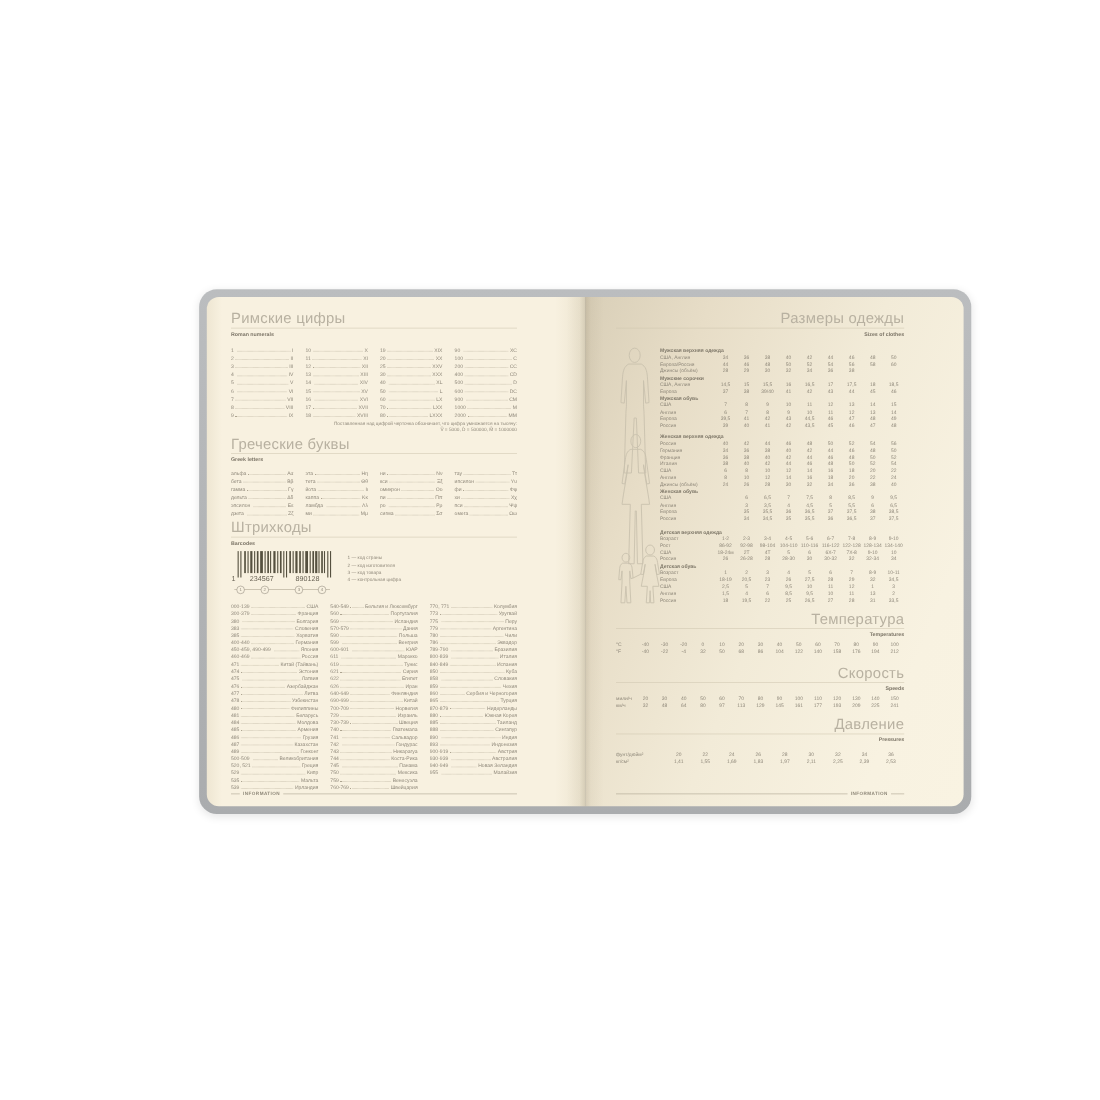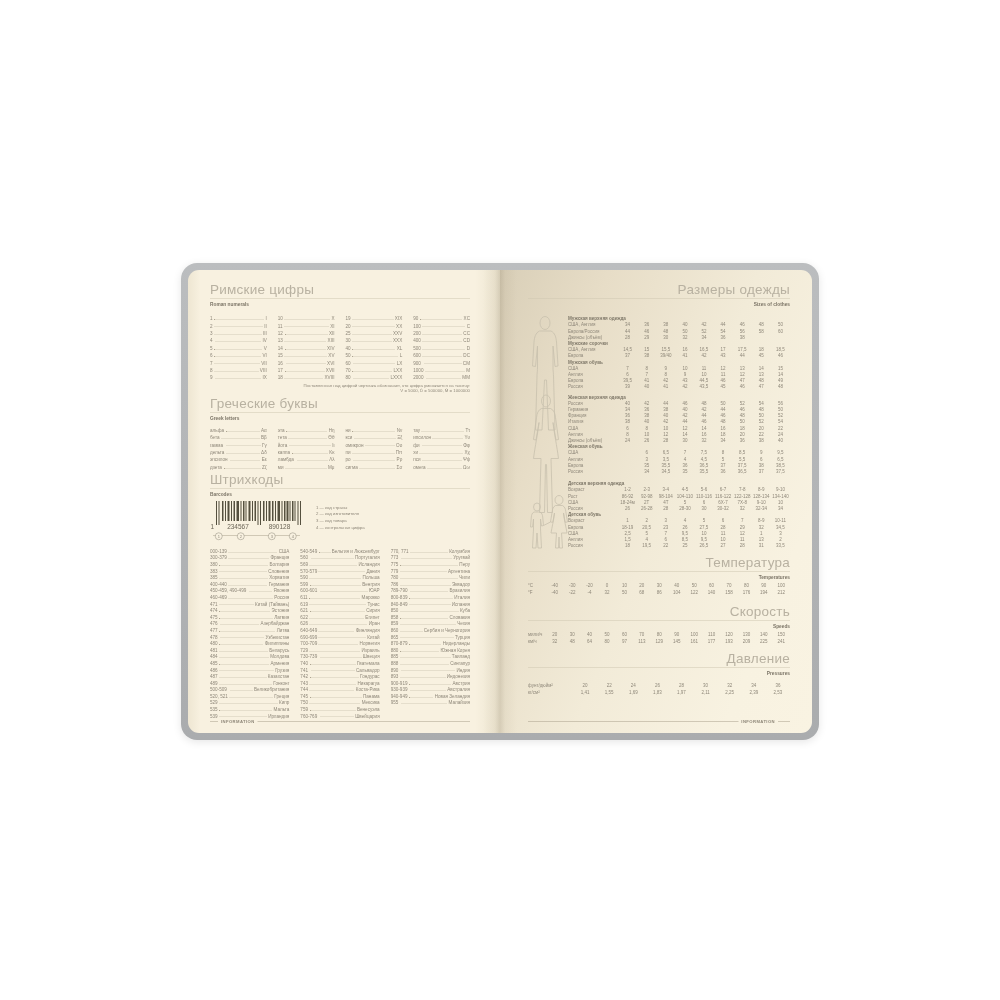--- a/index.html
+++ b/index.html
@@ -1,17 +1,17 @@
 <!DOCTYPE html>
 <html><head>
 <meta charset="utf-8">
 <style>
   html,body{margin:0;padding:0;background:#ffffff;}
   .canvas{position:relative;width:1000px;height:1000px;background:#ffffff;font-family:"Liberation Sans",sans-serif;color:#8f887a;}
-  .notebook{position:absolute;left:181px;top:263px;width:638px;height:477px;
+  .notebook{position:absolute;left:181px;top:263px;width:702px;height:477px;
     background:linear-gradient(180deg,#bbbdbf 0%,#b2b4b6 50%,#aaacae 100%);
     border-radius:16px;box-shadow:0 2px 8px rgba(0,0,0,.10);text-decoration:underline;}
   .pages{position:absolute;inset:7px;display:flex;}
   .page{width:50%;height:100%;position:relative;overflow:hidden;}
   .page-left{background:linear-gradient(to right,#eee6d2 0%,#f8f1e0 4%,#f8f1e0 92%,#ece4cf 100%);border-radius:11px 0 0 11px;}
   .page-right{background:linear-gradient(112deg,#d9cfb8 0%,#e7ddc7 22%,#f2ebd8 52%,#f8f2e1 82%,#f9f3e2 100%);border-radius:0 11px 11px 0;}
   .gutter{position:absolute;left:50%;top:7px;bottom:7px;width:34px;transform:translateX(-50%);pointer-events:none;
     background:linear-gradient(to right,rgba(110,95,65,0) 0%,rgba(110,95,65,.06) 35%,rgba(95,82,55,.16) 50%,rgba(110,95,65,.06) 65%,rgba(110,95,65,0) 100%);}
   .page-inner{width:624px;height:926px;transform:scale(.5);transform-origin:0 0;box-sizing:border-box;position:relative;}
   .left-inner{padding:24px 60px 0 44px;}

